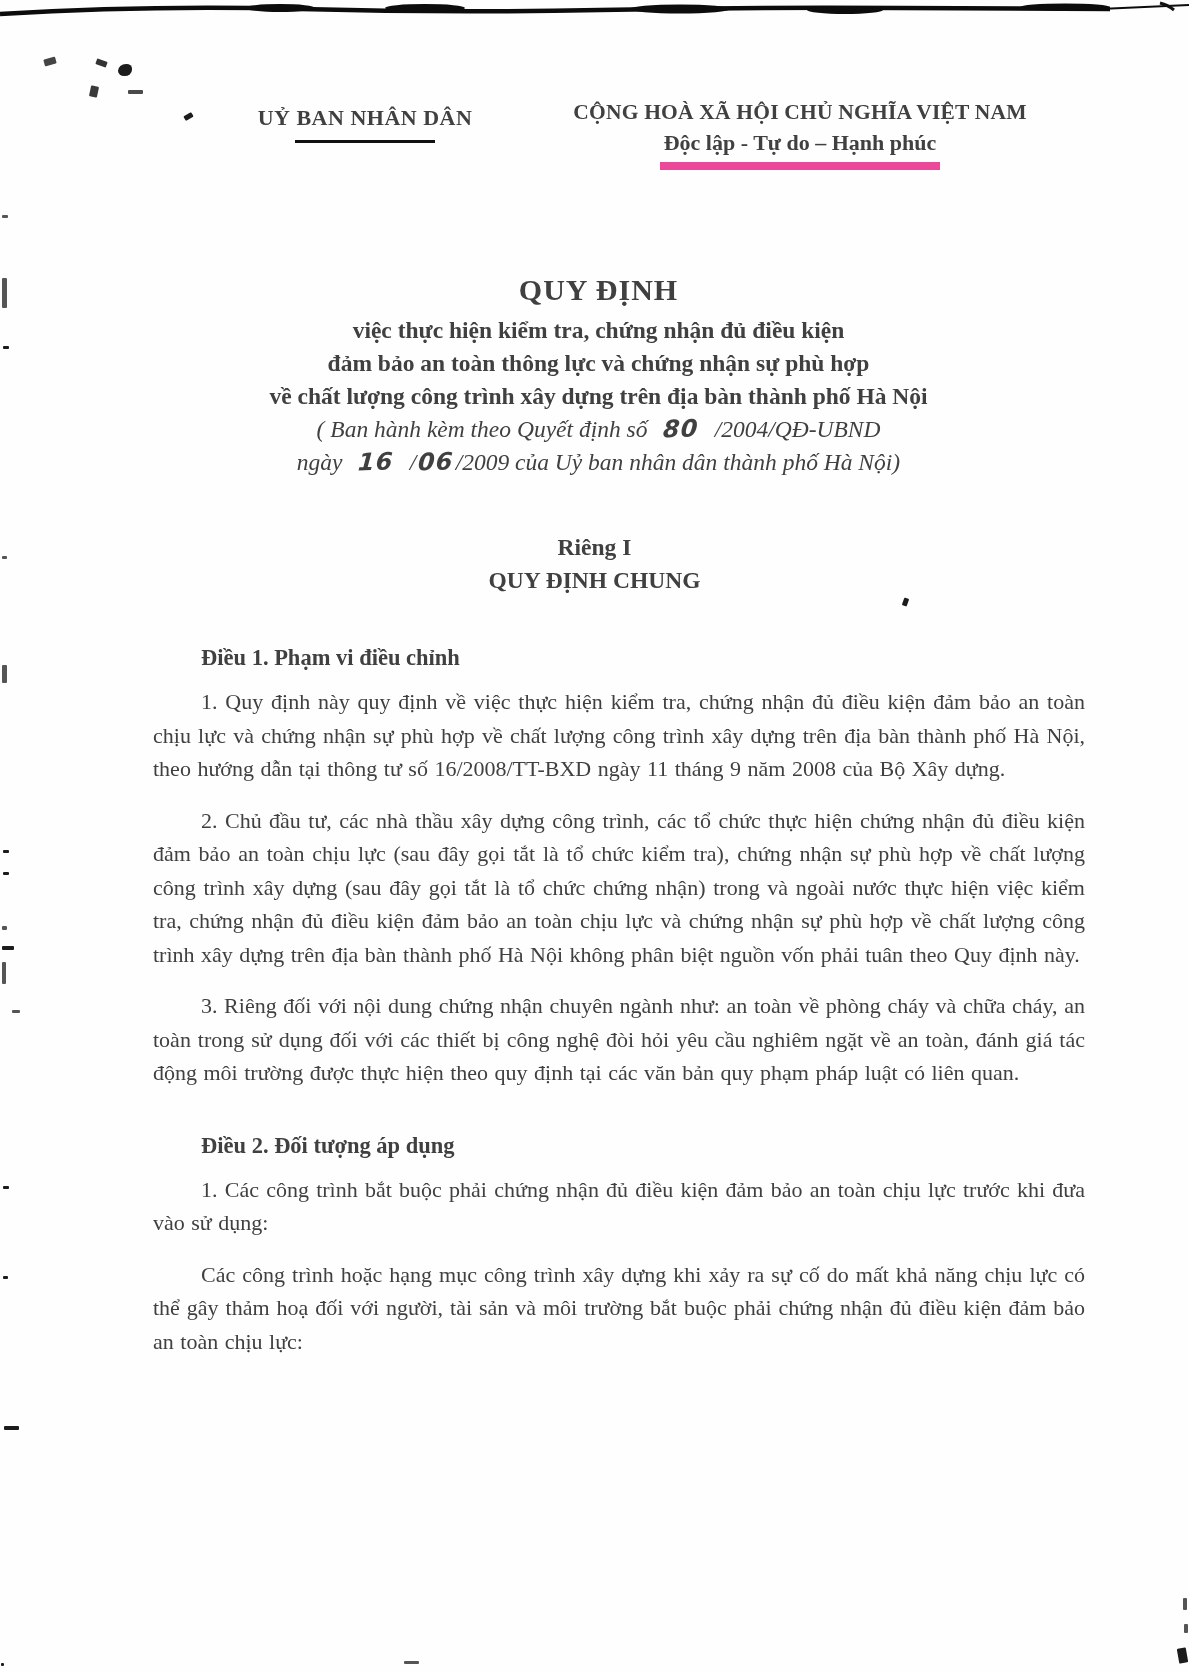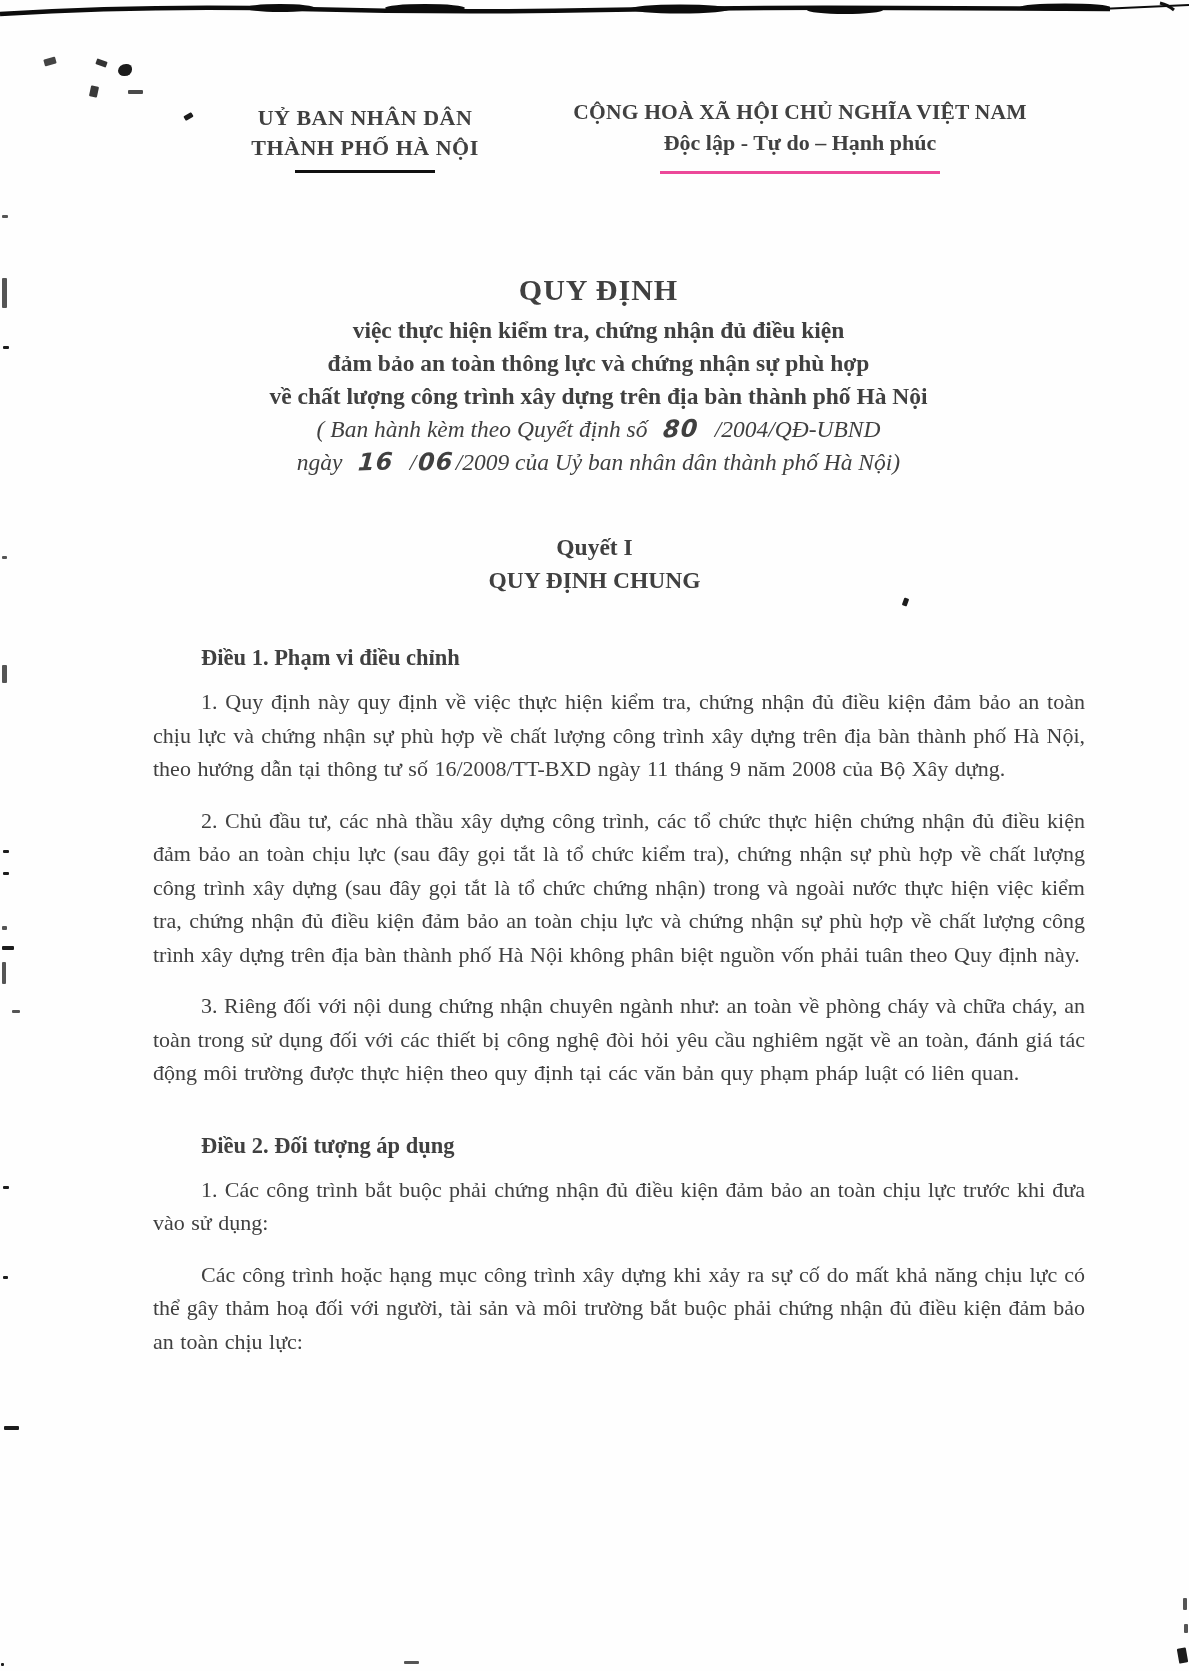--- a/index.html
+++ b/index.html
@@ -22,21 +22,21 @@
     text-align:center;font-weight:bold;font-size:22px;line-height:30px;
     letter-spacing:0.5px;
   }
   .org-underline{width:140px;height:3px;background:#111;margin:7px auto 0;}
   .motto-block{
     position:absolute;top:97px;left:545px;width:510px;
     text-align:center;font-weight:bold;font-family:Liberation Serif, serif;
   }
   .motto-line1{font-size:21.5px;line-height:30px;letter-spacing:0.2px;}
   .motto-line2{display:inline-block;font-size:22px;line-height:32px;
-    border-bottom:3px solid #ec4899;padding:0 4px 12px;}
+    border-bottom:8px solid #ec4899;padding:0 4px 3px;}
   
   .title-block{position:absolute;top:272px;left:4px;width:100%;text-align:center;}
   .title-main{font-size:30px;font-weight:bold;line-height:36px;margin-bottom:6px;letter-spacing:1px;}
   .title-sub{font-size:23.5px;font-weight:bold;line-height:33px;}
   .title-issued{font-size:23.5px;font-style:italic;line-height:33px;}
   .hw{
     font-family:"DejaVu Sans", sans-serif;
     font-weight:bold;font-style:italic;font-size:24px;
     display:inline-block;transform:skewX(-6deg) rotate(-2deg);
     margin:0 10px;letter-spacing:1px;
@@ -97,21 +97,20 @@
 
   <div class="mark" style="left:903px;top:598px;width:5px;height:8px;transform:rotate(20deg);"></div>
   <div class="mark gray" style="left:1183px;top:1598px;width:4px;height:12px;"></div>
   <div class="mark gray" style="left:1184px;top:1624px;width:4px;height:9px;"></div>
   <div class="mark" style="left:1178px;top:1648px;width:9px;height:15px;transform:rotate(-10deg);"></div>
   <div class="mark" style="left:1px;top:1663px;width:3px;height:3px;"></div>
   <div class="mark gray" style="left:404px;top:1661px;width:15px;height:3px;"></div>
 
   <div class="org-block">
     <div>UỶ BAN NHÂN DÂN</div>
-    <div>THÀNH PHỐ HÀ NỘI</div>
     <div class="org-underline"></div>
   </div>
 
   <div class="motto-block">
     <div class="motto-line1">CỘNG HOÀ XÃ HỘI CHỦ NGHĨA VIỆT NAM</div>
     <div class="motto-line2">Độc lập - Tự do – Hạnh phúc</div>
   </div>
 
   <div class="title-block">
     <div class="title-main">QUY ĐỊNH</div>
@@ -124,21 +123,21 @@
       <span>/2004/QĐ-UBND</span>
     </div>
     <div class="title-issued">
       <span>ngày</span>
       <span class="hw">16</span>
       <span>/</span><span class="hw tight">06</span><span>/2009 của Uỷ ban nhân dân thành phố Hà Nội)</span>
     </div>
   </div>
 
   <div class="chapter-block">
-    <div>Quyết I</div>
+    <div>Riêng I</div>
     <div>QUY ĐỊNH CHUNG</div>
   </div>
 
   <div class="body-text">
 
     <div class="article">
       <div class="article-heading">Điều 1. Phạm vi điều chỉnh</div>
       <p>1. Quy định này quy định về việc thực hiện kiểm tra, chứng nhận đủ điều kiện đảm bảo an toàn chịu lực và chứng nhận sự phù hợp về chất lượng công trình xây dựng trên địa bàn thành phố Hà Nội, theo hướng dẫn tại thông tư số 16/2008/TT-BXD ngày 11 tháng 9 năm 2008 của Bộ Xây dựng.</p>
       <p>2. Chủ đầu tư, các nhà thầu xây dựng công trình, các tổ chức thực hiện chứng nhận đủ điều kiện đảm bảo an toàn chịu lực (sau đây gọi tắt là tổ chức kiểm tra), chứng nhận sự phù hợp về chất lượng công trình xây dựng (sau đây gọi tắt là tổ chức chứng nhận) trong và ngoài nước thực hiện việc kiểm tra, chứng nhận đủ điều kiện đảm bảo an toàn chịu lực và chứng nhận sự phù hợp về chất lượng công trình xây dựng trên địa bàn thành phố Hà Nội không phân biệt nguồn vốn phải tuân theo Quy định này.</p>
       <p>3. Riêng đối với nội dung chứng nhận chuyên ngành như: an toàn về phòng cháy và chữa cháy, an toàn trong sử dụng đối với các thiết bị công nghệ đòi hỏi yêu cầu nghiêm ngặt về an toàn, đánh giá tác động môi trường được thực hiện theo quy định tại các văn bản quy phạm pháp luật có liên quan.</p>

